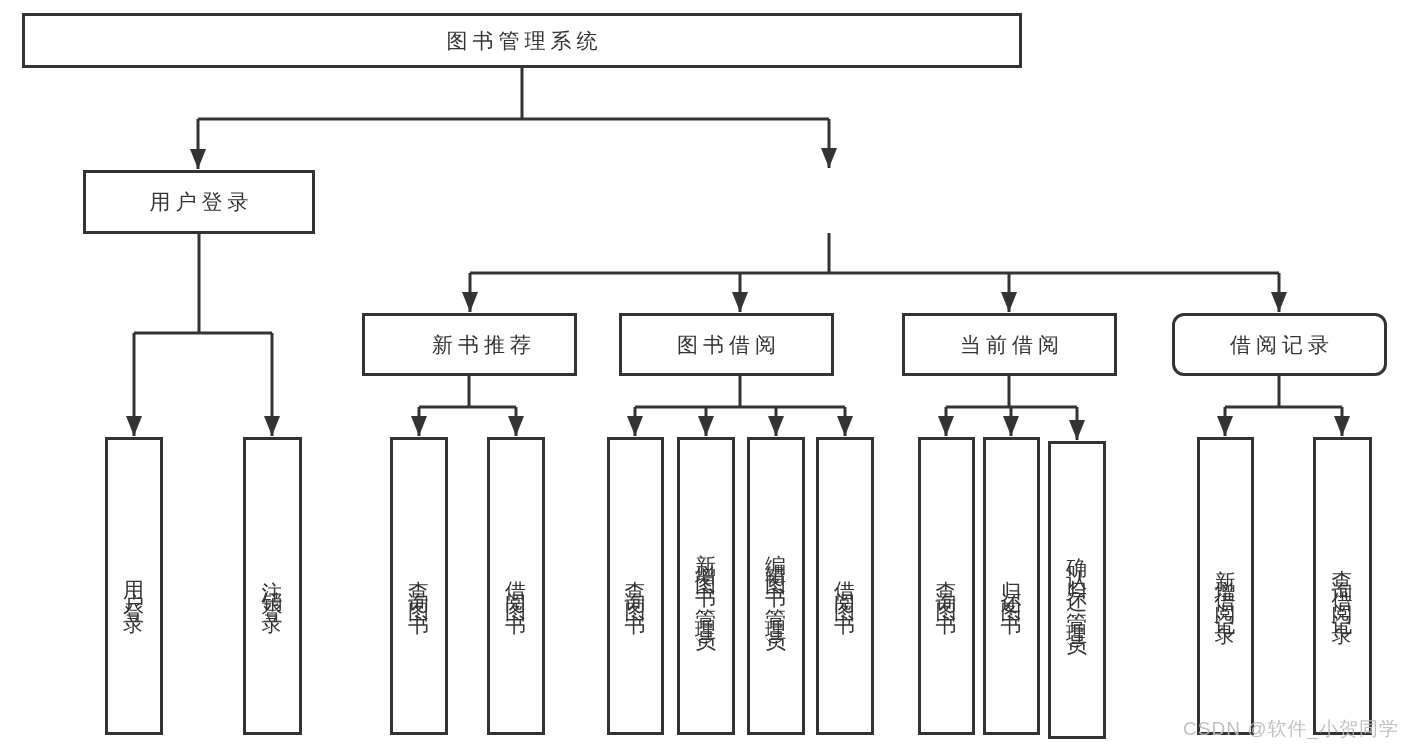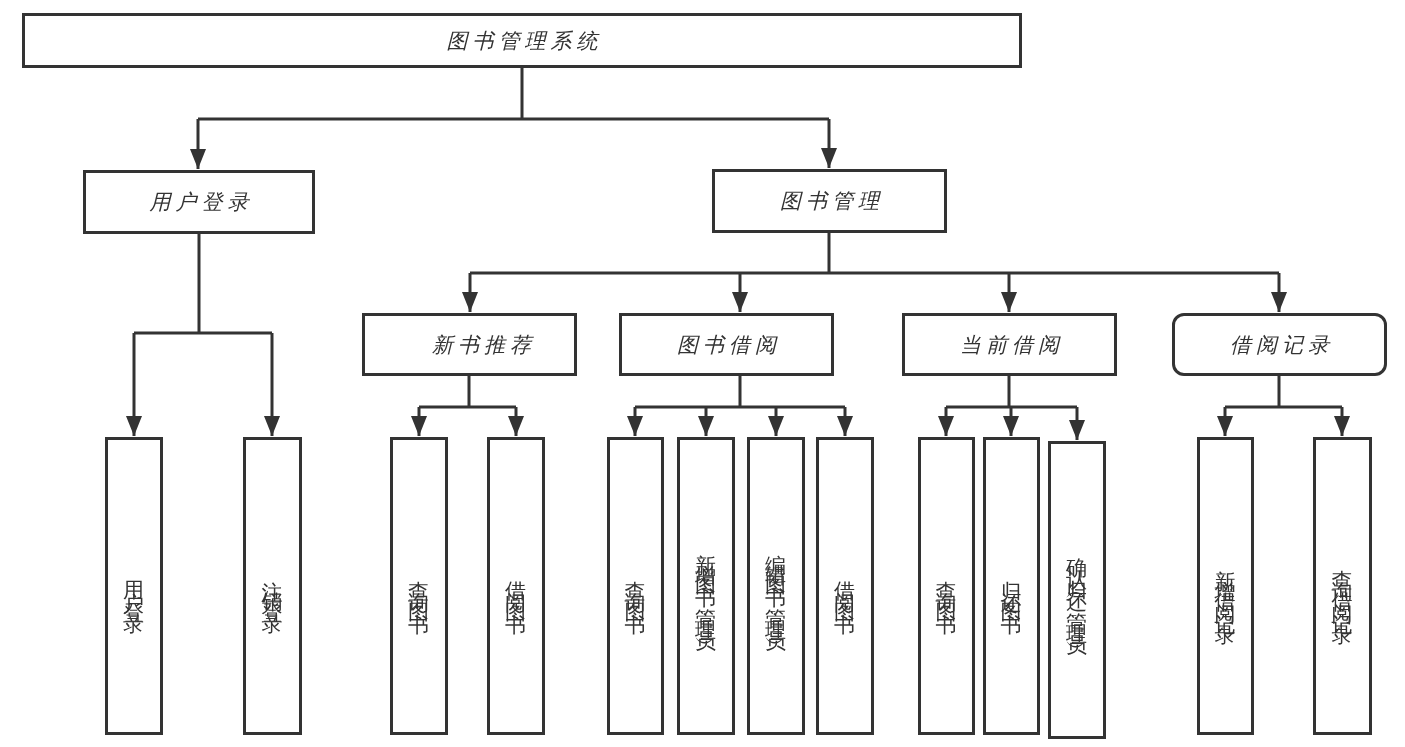--- a/index.html
+++ b/index.html
@@ -24,21 +24,20 @@
     color: #333333;
     display: flex;
     align-items: center;
     justify-content: center;
     text-align: center;
   }
   .hbox {
     font-size: 21px;
     letter-spacing: 5px;
     text-indent: 5px;
-    font-style: italic;
   }
   .vbox {
     writing-mode: vertical-rl;
     font-size: 21px;
     letter-spacing: 11px;
     line-height: 1;
   }
   
   .n-root            { left: 22px;   top: 13px;  width: 1000px; height: 55px; }
   
@@ -118,21 +117,20 @@
 
       <path d="M1279,376 V407 M1225,407 H1342"></path>
       <line x1="1225" y1="407" x2="1225" y2="436" marker-end="url(#arrowhead)"></line>
       <line x1="1342" y1="407" x2="1342" y2="436" marker-end="url(#arrowhead)"></line>
     </g>
   </svg>
 
   <div class="node hbox n-root">图书管理系统</div>
 
   <div class="node hbox n-user-login">用户登录</div>
-  <div class="node hbox n-book-mgmt">图书管理</div>
 
   <div class="node hbox n-new-books">新书推荐</div>
   <div class="node hbox n-book-borrow">图书借阅</div>
   <div class="node hbox n-current-borrow">当前借阅</div>
   <div class="node hbox n-borrow-records">借阅记录</div>
 
   <div class="node vbox n-leaf-login">用户登录</div>
   <div class="node vbox n-leaf-logout">注销登录</div>
 
   <div class="node vbox n-leaf-nb-query">查询图书</div>
@@ -143,14 +141,15 @@
   <div class="node vbox n-leaf-bb-edit">编辑图书（管理员）</div>
   <div class="node vbox n-leaf-bb-borrow">借阅图书</div>
 
   <div class="node vbox n-leaf-cb-query">查询图书</div>
   <div class="node vbox n-leaf-cb-return">归还图书</div>
   <div class="node vbox n-leaf-cb-confirm">确认归还（管理员）</div>
 
   <div class="node vbox n-leaf-br-add">新增借阅记录</div>
   <div class="node vbox n-leaf-br-query">查询借阅记录</div>
 
+  <div class="watermark">CSDN @软件_小贺同学</div>
 
 </div>
 
 </body></html>

